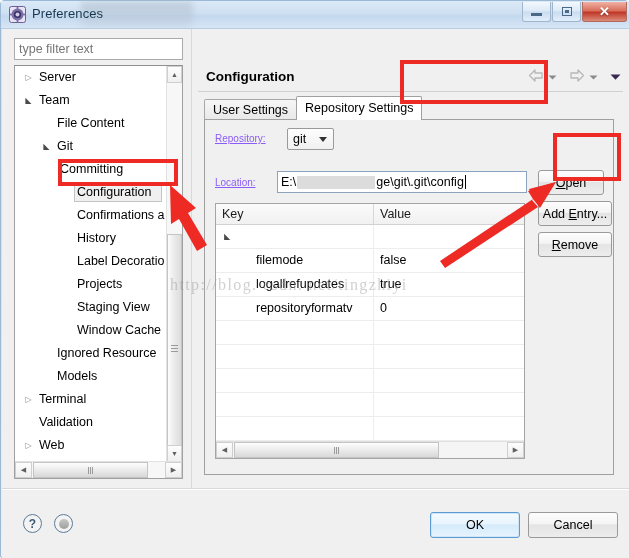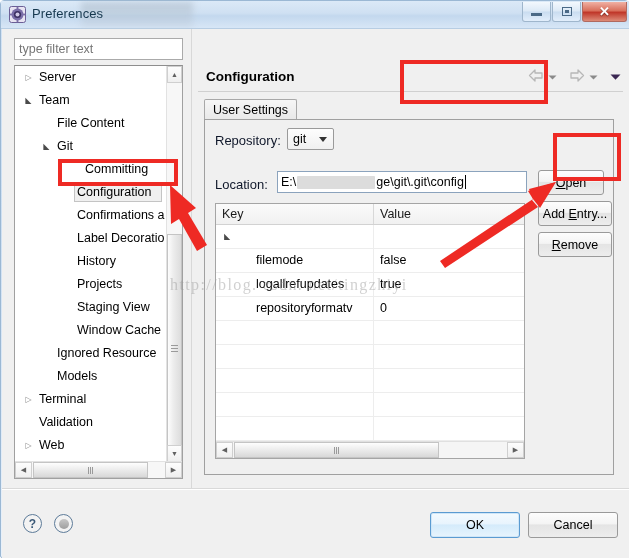--- a/index.html
+++ b/index.html
@@ -323,22 +323,23 @@
     position: absolute;
     left: 0; top: 22px;
     width: 410px; height: 356px;
     box-sizing: border-box;
     border: 1px solid #a0a0a0;
     background: #f0f0f0;
   }
 
   .field-label {
     position: absolute;
-    font-size: 13px;
-    color: #0f172a;
+    font-size: 10px;
+    color: #8b5cf6;
+    text-decoration: underline;
   }
   .combo {
     position: absolute;
     height: 22px;
     box-sizing: border-box;
     border: 1px solid #9a9a9a;
     background: linear-gradient(to bottom, #fdfdfd, #f0f0f0);
     border-radius: 2px;
     display: flex;
     align-items: center;
@@ -573,34 +574,34 @@
                   <span class="tlabel" style="left: 24px;">Team</span>
                 </div>
                 <div class="tree-item">
                   <span class="tlabel" style="left: 42px;">File Content</span>
                 </div>
                 <div class="tree-item">
                   <span class="tw open" style="left: 26px; transform: scaleX(-1);">◢</span>
                   <span class="tlabel" style="left: 42px;">Git</span>
                 </div>
                 <div class="tree-item">
-                  <span class="tlabel" style="left: 70px;">Committing</span>
+                  <span class="tlabel" style="left: 45px;">Committing</span>
                 </div>
                 <div class="tree-item">
                   <span class="tree-sel" style="left: 59px; top: 2px; height: 19px; width: 88px;"></span>
                   <span class="tlabel" style="left: 62px;">Configuration</span>
                 </div>
                 <div class="tree-item">
                   <span class="tlabel" style="left: 62px;">Confirmations a</span>
                 </div>
                 <div class="tree-item">
+                  <span class="tlabel" style="left: 62px;">History</span>
+                </div>
+                <div class="tree-item">
                   <span class="tlabel" style="left: 62px;">Label Decoratio</span>
-                </div>
-                <div class="tree-item">
-                  <span class="tlabel" style="left: 62px;">History</span>
                 </div>
                 <div class="tree-item">
                   <span class="tlabel" style="left: 62px;">Projects</span>
                 </div>
                 <div class="tree-item">
                   <span class="tlabel" style="left: 62px;">Staging View</span>
                 </div>
                 <div class="tree-item">
                   <span class="tlabel" style="left: 62px;">Window Cache</span>
                 </div>
@@ -681,20 +682,21 @@
             <span>
               <svg width="11" height="8" viewBox="0 0 11 8">
                   <path d="M0.5 1.5 L5.5 6.8 L10.5 1.5 Z" fill="#3a2752"></path>
                 </svg>
             </span>
           </div>
 
           <div class="tabfolder">
             <div class="tabrow" id="tab-row">
                 <div class="tab"><span>User Settings</span></div>
+                <div class="tab active"><span>Repository Settings</span></div>
               </div>
 
             <div class="tabbody">
 
               <span class="field-label" style="left:10px; top:13px;">Repository:</span>
               <div class="combo" style="left:82px; top:8px; width:47px;">
                 <span>git</span>
                 <span class="caret"></span>
               </div>
 

